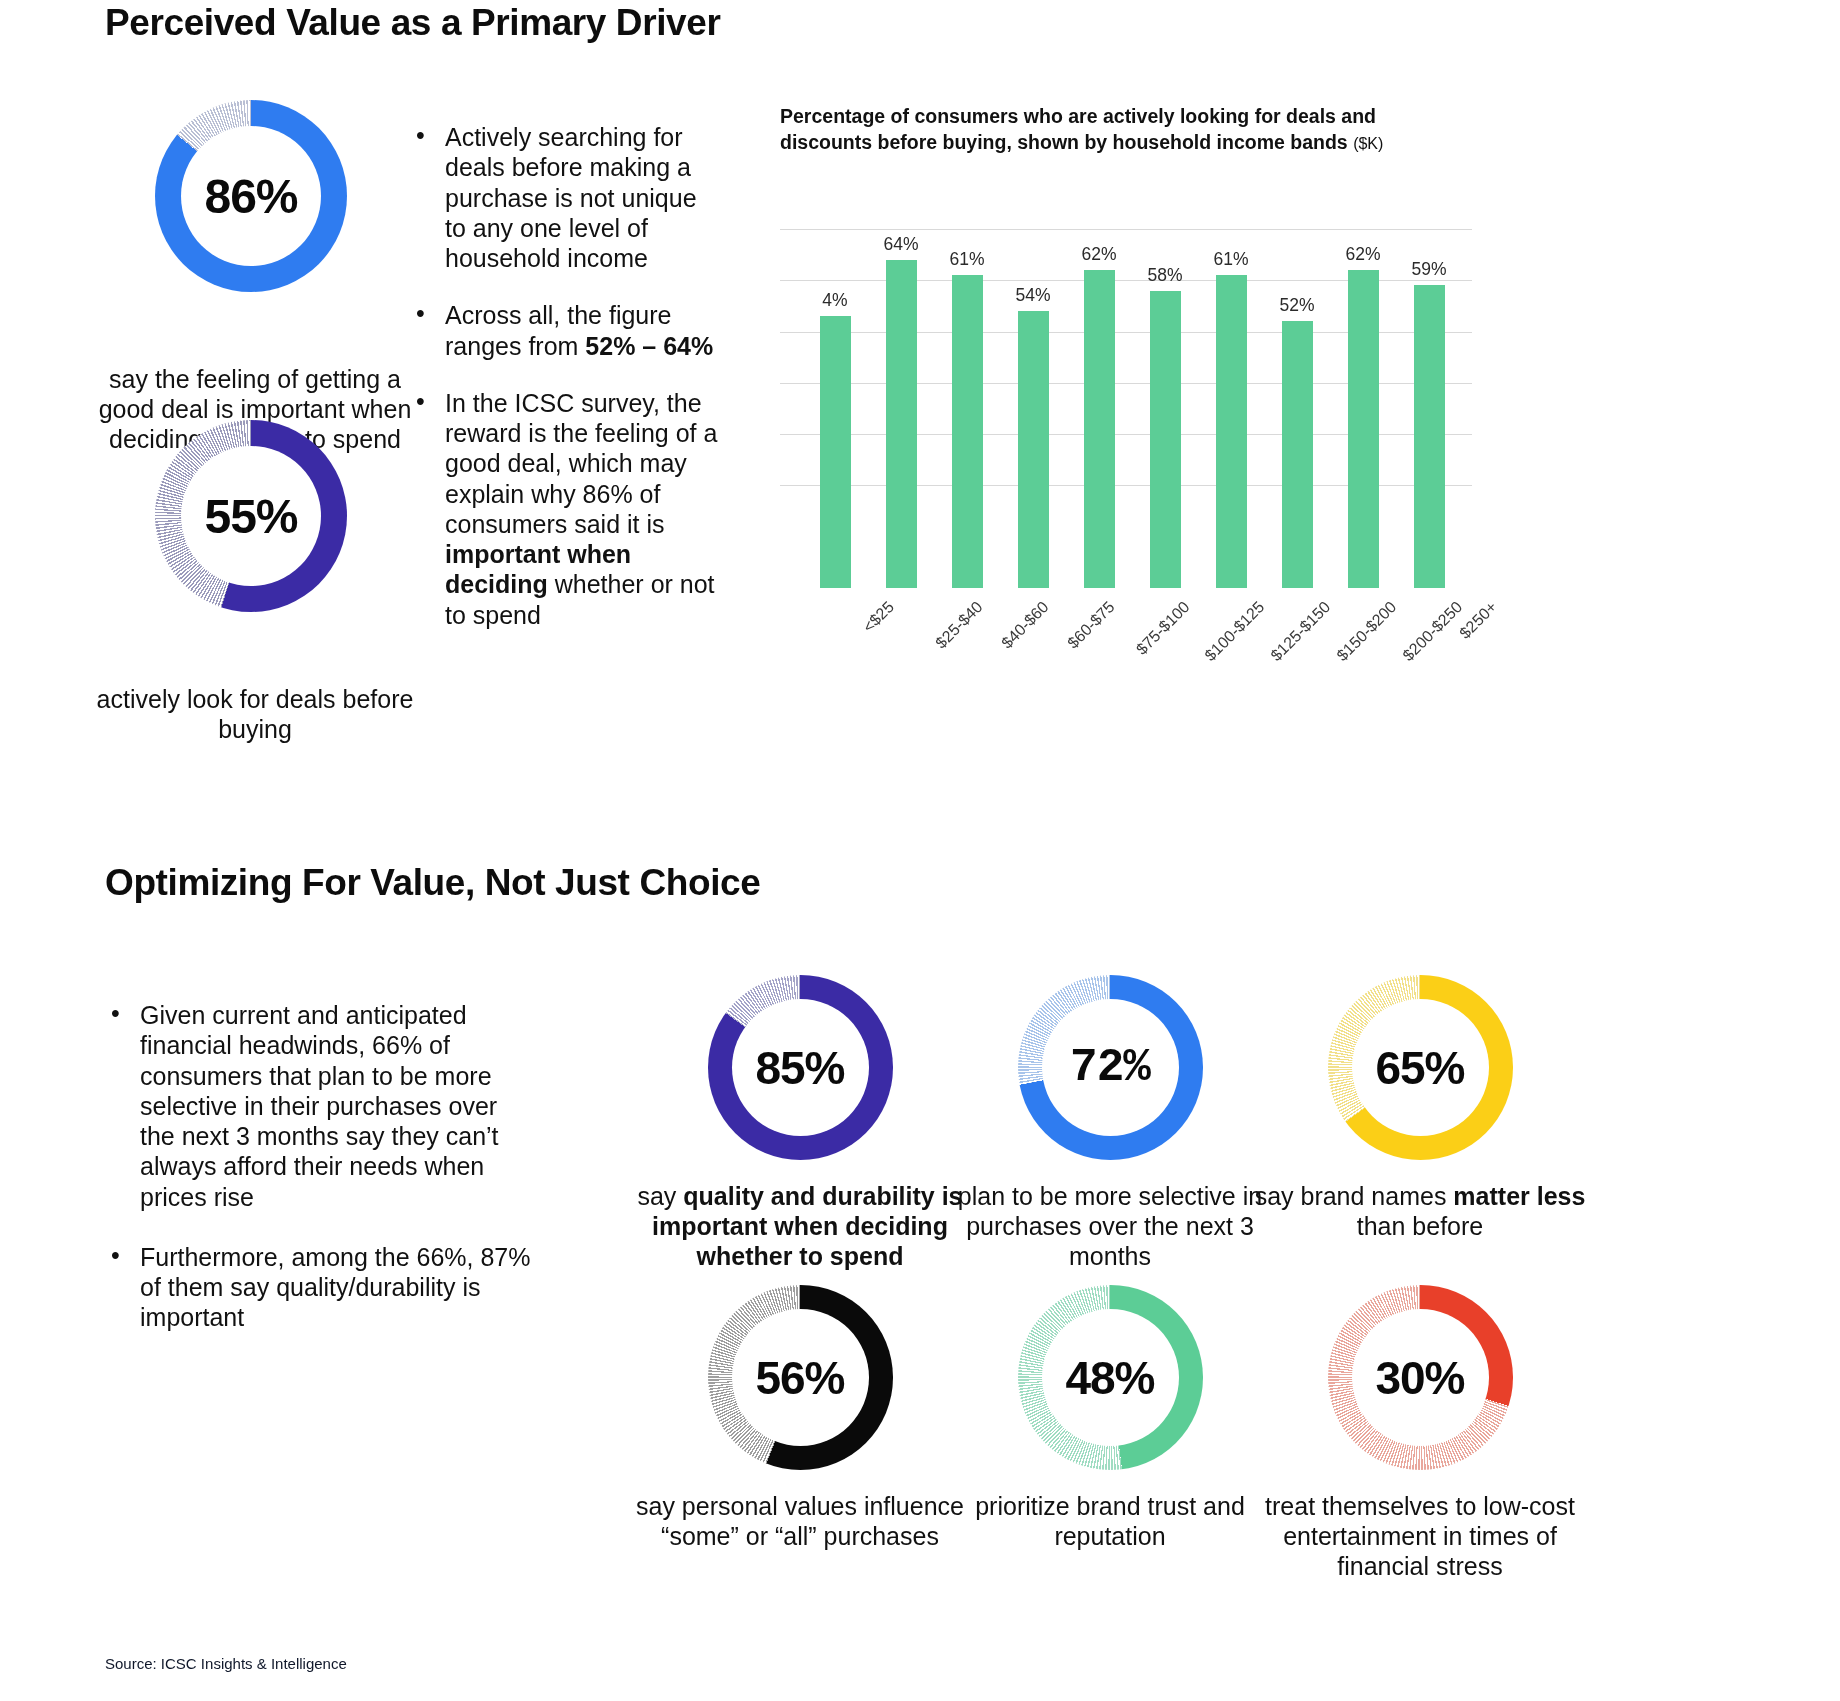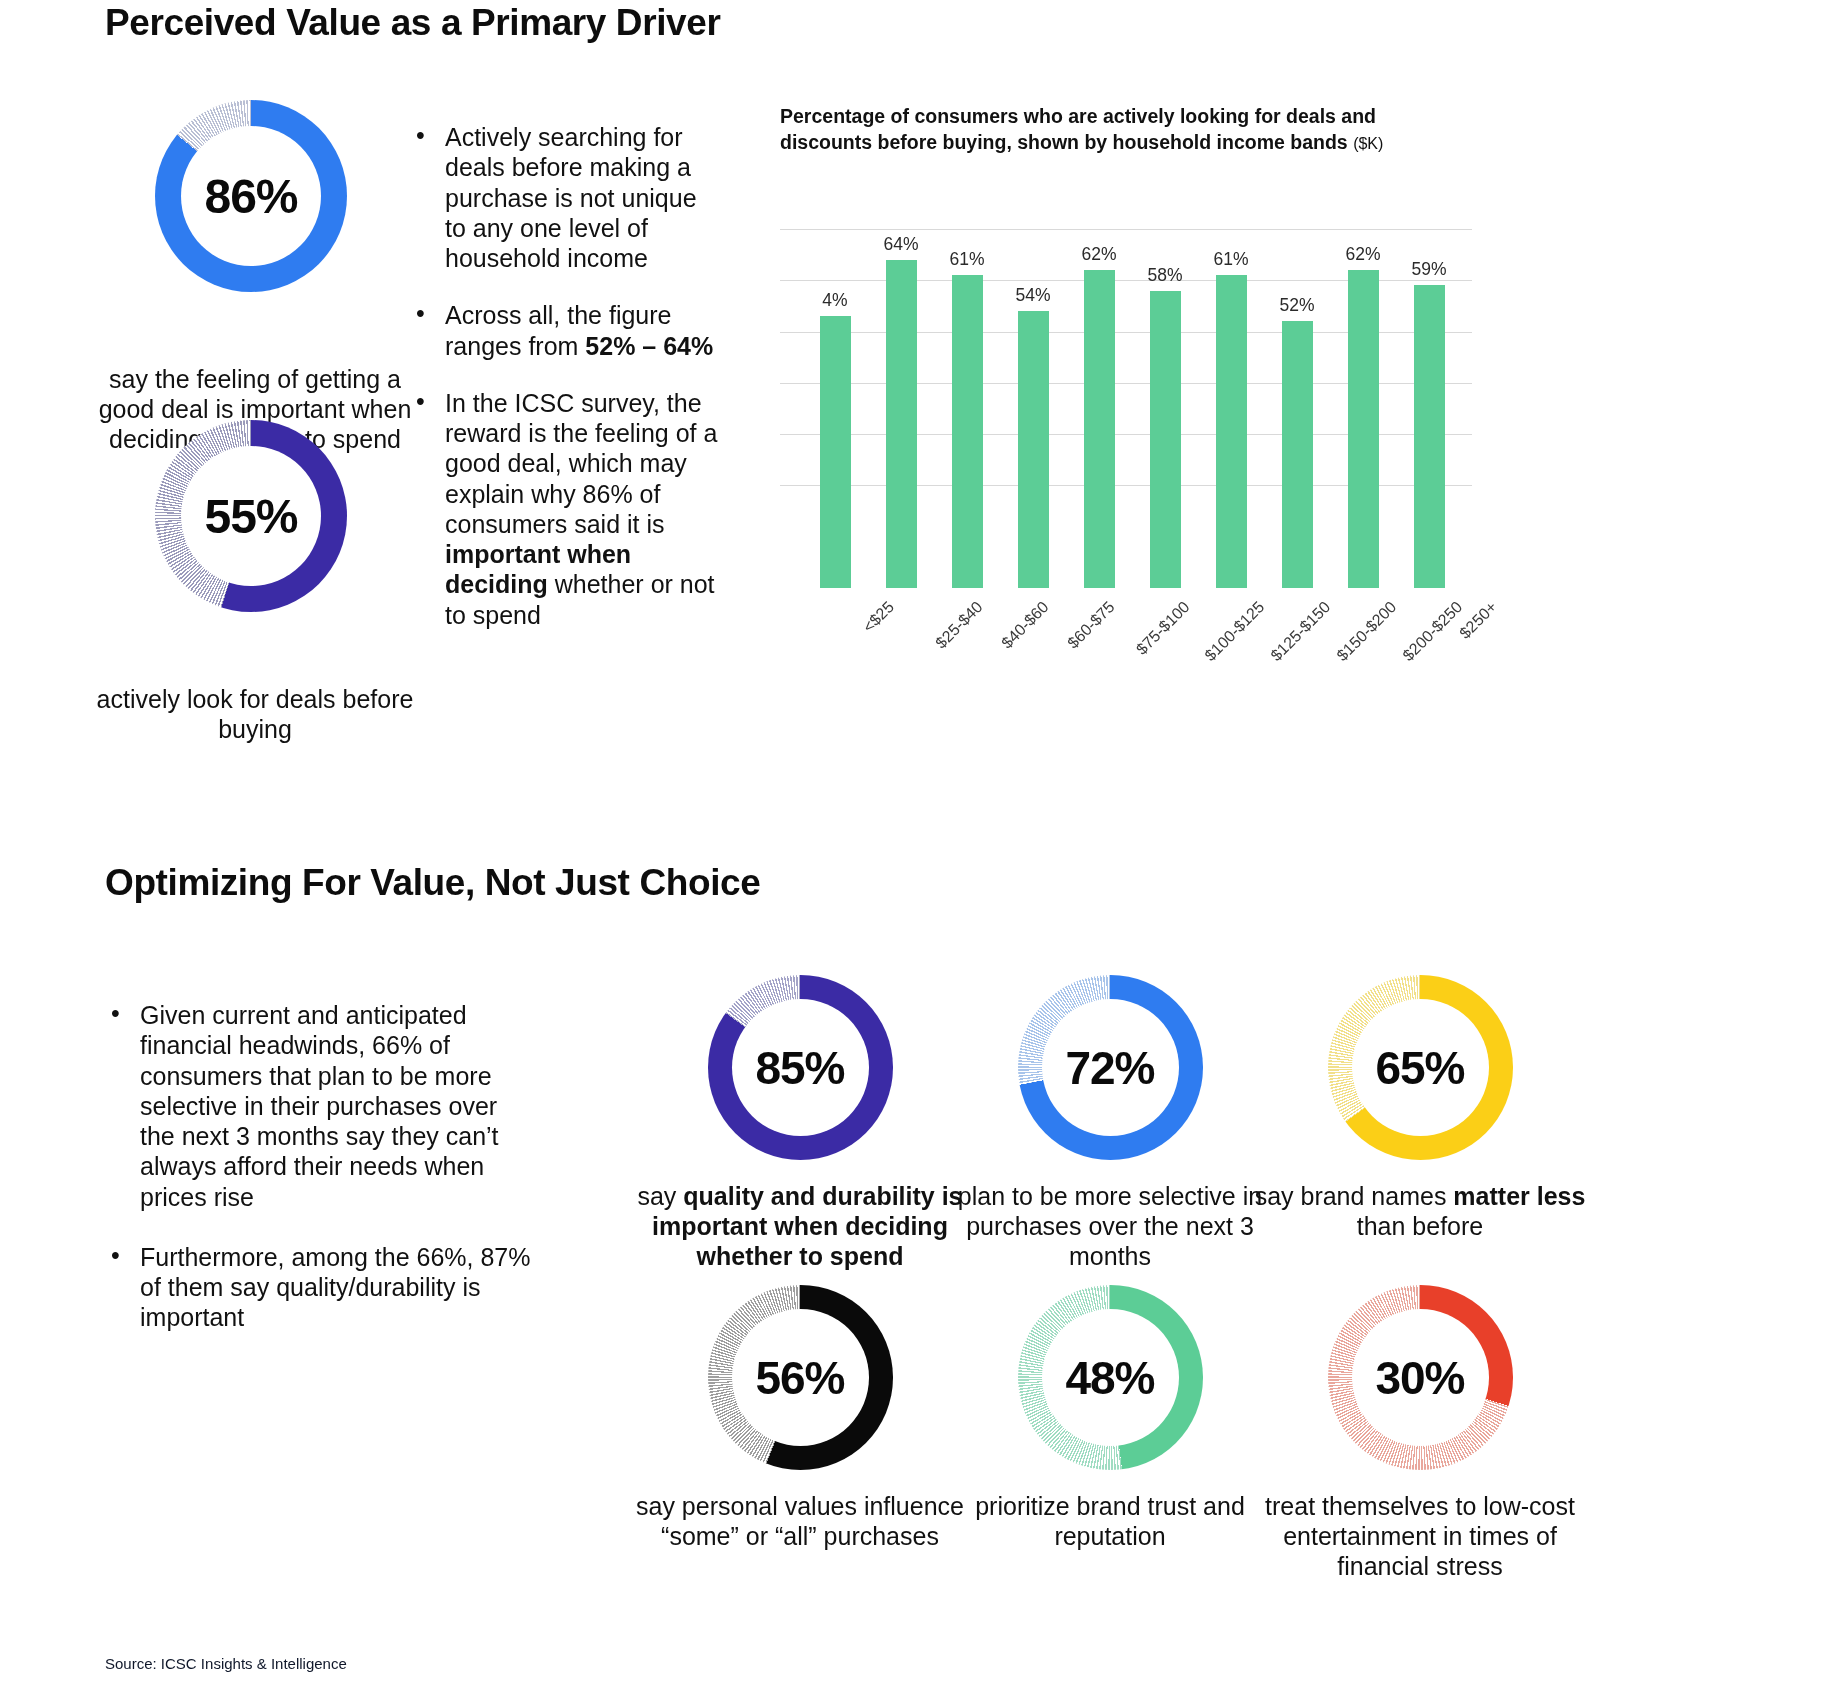--- a/index.html
+++ b/index.html
@@ -179,21 +179,21 @@
         <div class="donut" style="width: 185px; height: 185px; background: conic-gradient(rgb(59, 43, 165) 0deg, rgb(59, 43, 165) 306deg, transparent 306deg, transparent 360deg), repeating-conic-gradient(rgb(163, 163, 199) 0deg, rgb(163, 163, 199) 0.9deg, rgb(255, 255, 255) 0.9deg, rgb(255, 255, 255) 1.9deg);">
           <div class="hole" style="left: 24px; top: 24px; width: 137px; height: 137px;">
             <span class="pct" style="font-size: 46px;">85%</span>
           </div>
         </div>
       </div>
       <div class="caption">say <b>quality and durability is important when deciding whether to spend</b></div>
     </div>
     <div class="dcell" style="left: 310px; top: 0px;">
       <div class="donut-holder">
-        <div class="donut" style="width: 185px; height: 185px; background: conic-gradient(rgb(47, 124, 240) 0deg, rgb(47, 124, 240) 259.2deg, transparent 259.2deg, transparent 360deg), repeating-conic-gradient(rgb(168, 196, 234) 0deg, rgb(168, 196, 234) 0.9deg, rgb(255, 255, 255) 0.9deg, rgb(255, 255, 255) 1.9deg);">
+        <div class="donut" style="width: 185px; height: 185px; background: conic-gradient(rgb(47, 124, 240) 0deg, rgb(47, 124, 240) 259.2deg, transparent 259.2deg, transparent 360deg), repeating-conic-gradient(rgb(168, 196, 234) 0deg, rgb(168, 196, 234) 0.9deg, rgb(255, 255, 255) 0.9deg, rgb(255, 255, 255) 1.9deg); font-family: Liberation Mono, monospace;">
           <div class="hole" style="left: 24px; top: 24px; width: 137px; height: 137px;">
             <span class="pct" style="font-size: 46px;">72%</span>
           </div>
         </div>
       </div>
       <div class="caption">plan to be more selective in purchases over the next 3 months</div>
     </div>
     <div class="dcell" style="left: 620px; top: 0px;">
       <div class="donut-holder">
         <div class="donut" style="width: 185px; height: 185px; background: conic-gradient(rgb(251, 207, 23) 0deg, rgb(251, 207, 23) 234deg, transparent 234deg, transparent 360deg), repeating-conic-gradient(rgb(242, 224, 138) 0deg, rgb(242, 224, 138) 0.9deg, rgb(255, 255, 255) 0.9deg, rgb(255, 255, 255) 1.9deg);">

